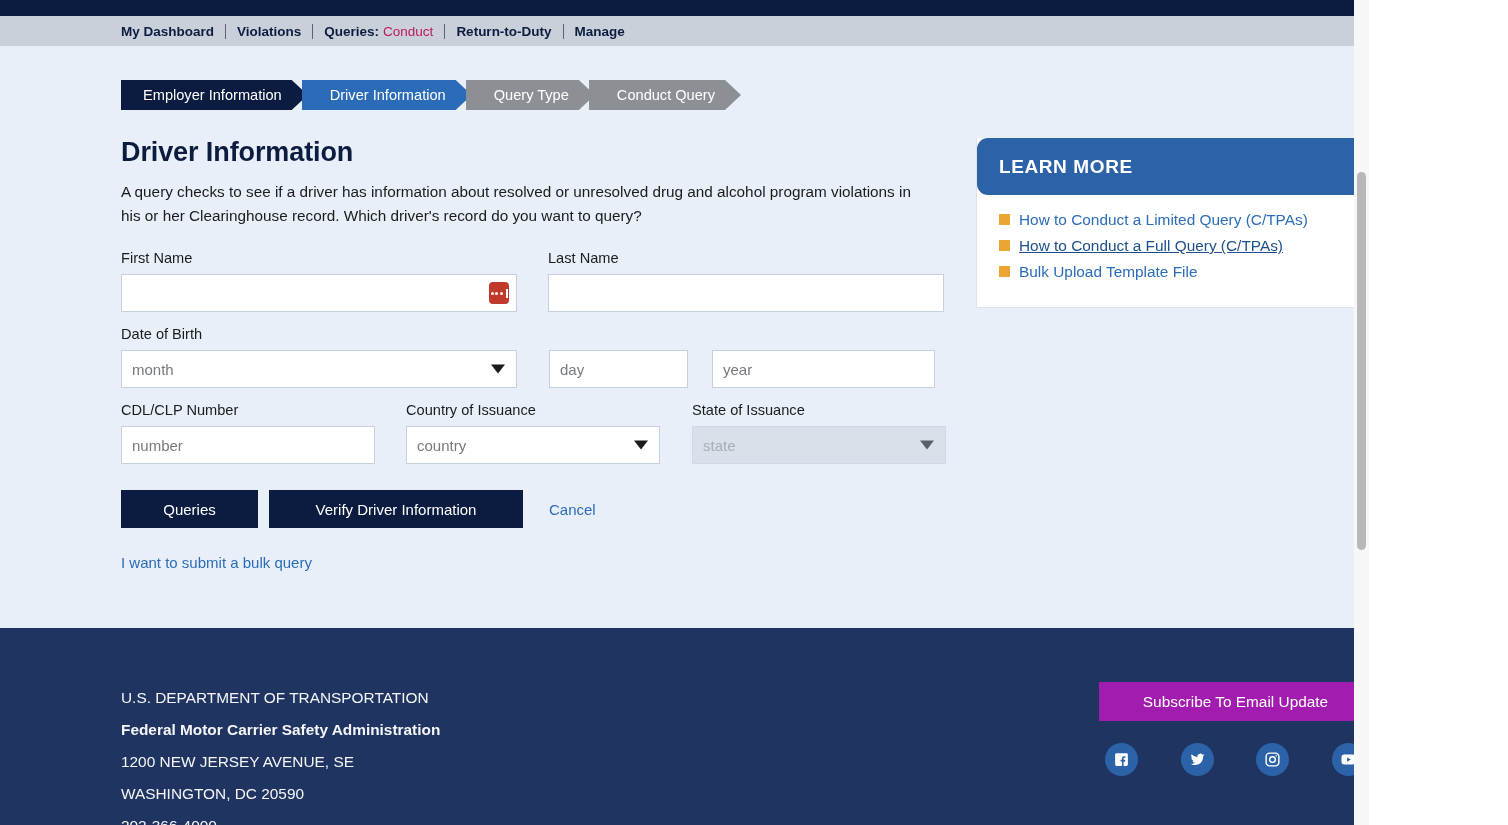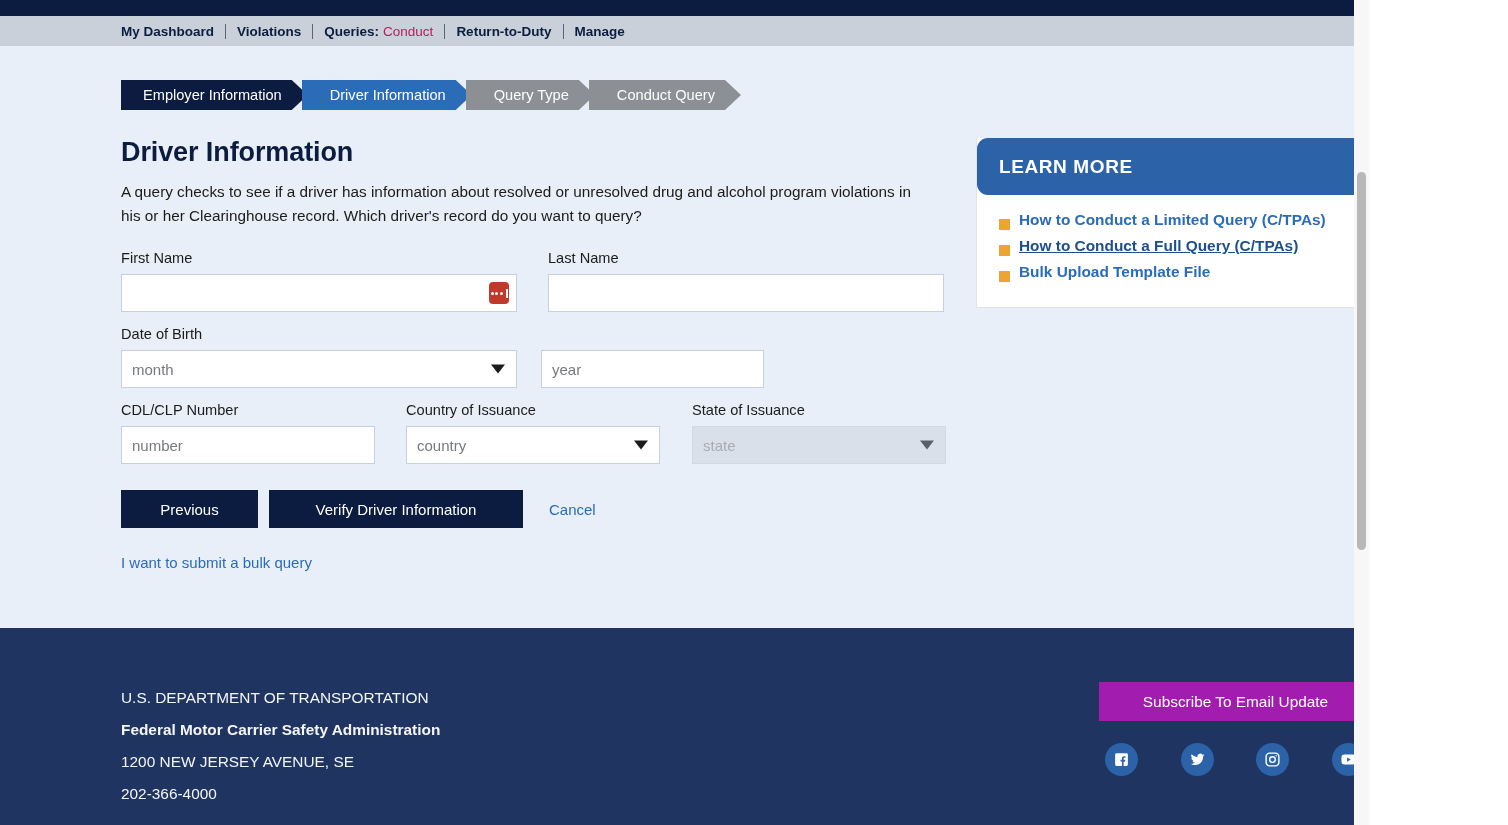--- a/index.html
+++ b/index.html
@@ -235,23 +235,22 @@
     color: #ffffff;
     font-size: 19px;
     font-weight: bold;
     letter-spacing: 0.6px;
     padding: 18px 22px 17px 22px;
     border-radius: 11px;
   }
   .learn-body { padding: 14px 22px 20px 22px; }
   .learn-item {
     display: flex;
-    align-items: flex-end;
+    align-items: flex-start;
     margin-bottom: 5px;
-    font-weight: bold;
   }
   .bullet-sq {
     width: 11px; height: 11px;
     background: #eca532;
     margin-top: 5px;
     margin-right: 9px;
     flex: 0 0 auto;
   }
   .learn-link {
     color: #2b6cb8;
@@ -391,20 +390,21 @@
 
         
         <div class="row" style="margin-top:6px;">
           <div class="fg">
             <label class="field-label">Date of Birth</label>
             <div style="display:flex;">
               <div class="sel-wrap" style="width:396px;">
                 <select class="sel"><option>month</option><option>January</option><option>February</option><option>March</option><option>April</option><option>May</option><option>June</option><option>July</option><option>August</option><option>September</option><option>October</option><option>November</option><option>December</option></select>
                 <span class="sel-arrow"></span>
               </div>
+              <input class="txt" style="width: 139px; margin-left: 32px;" type="text" placeholder="day">
               <input class="txt" style="width: 223px; margin-left: 24px;" type="text" placeholder="year">
             </div>
           </div>
         </div>
 
         
         <div class="row" style="margin-top:6px;">
           <div class="fg" style="width:254px;">
             <label class="field-label">CDL/CLP Number</label>
             <input class="txt" style="width: 254px;" type="text" placeholder="number">
@@ -420,21 +420,21 @@
             <label class="field-label">State of Issuance</label>
             <div class="sel-wrap" style="width:254px;">
               <select class="sel" disabled=""><option>state</option></select>
               <span class="sel-arrow muted"></span>
             </div>
           </div>
         </div>
 
         
         <div class="btn-row">
-          <button class="btn prev">Previous</button>
+          <button class="btn prev">Queries</button>
           <button class="btn verify">Verify Driver Information</button>
           <a class="link-cancel" href="#">Cancel</a>
         </div>
 
         <a class="bulk-link" href="#">I want to submit a bulk query</a>
       </div>
 
       <div class="side-col">
         <div class="learn-card">
           <div class="learn-head">LEARN MORE</div>
@@ -456,20 +456,21 @@
       </div>
 
     </div>
 
     <div class="footer">
       <div class="footer-inner">
         <div>
           <div class="f-line">U.S. DEPARTMENT OF TRANSPORTATION</div>
           <div class="f-line bold">Federal Motor Carrier Safety Administration</div>
           <div class="f-line">1200 NEW JERSEY AVENUE, SE</div>
+          <div class="f-line">WASHINGTON, DC 20590</div>
           <div class="f-line">202-366-4000</div>
         </div>
         <div>
           <button class="subscribe-btn">Subscribe To Email Update</button>
           <div class="social-row">
             <a class="social" href="#">
               <svg width="17" height="17" viewBox="0 0 24 24" fill="#ffffff">
                   <path d="M19 3H5a2 2 0 0 0-2 2v14a2 2 0 0 0 2 2h7.6v-6.1h-2V12.3h2v-1.8c0-2 1.2-3.1 3-3.1.9 0 1.7.07 1.9.1v2.2h-1.3c-1 0-1.2.5-1.2 1.2v1.5h2.4l-.3 2.6h-2.1V21H19a2 2 0 0 0 2-2V5a2 2 0 0 0-2-2z"></path>
                 </svg>
             </a>

